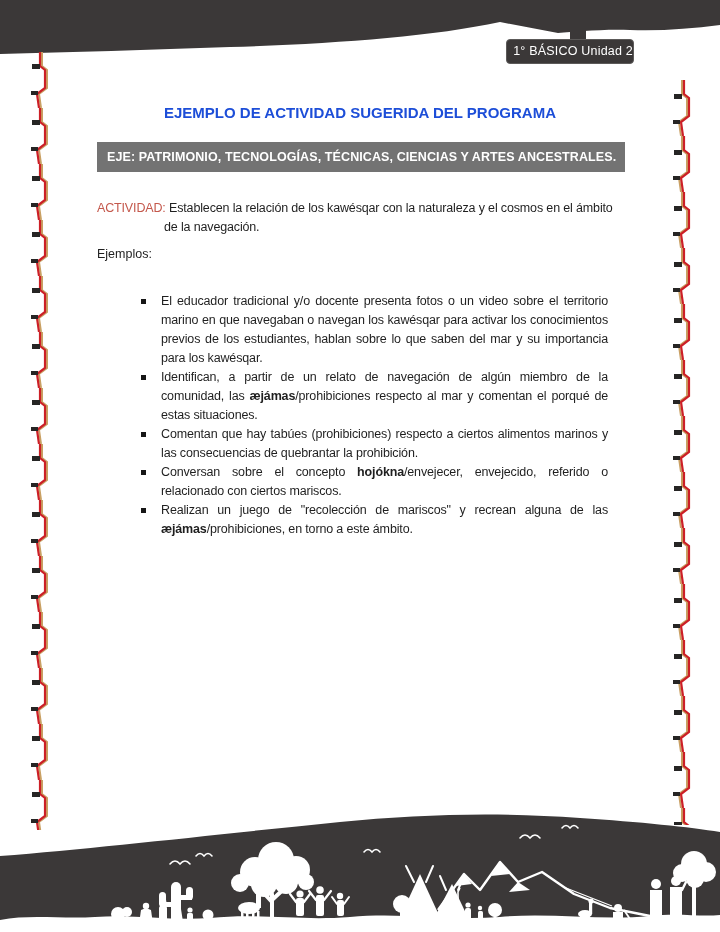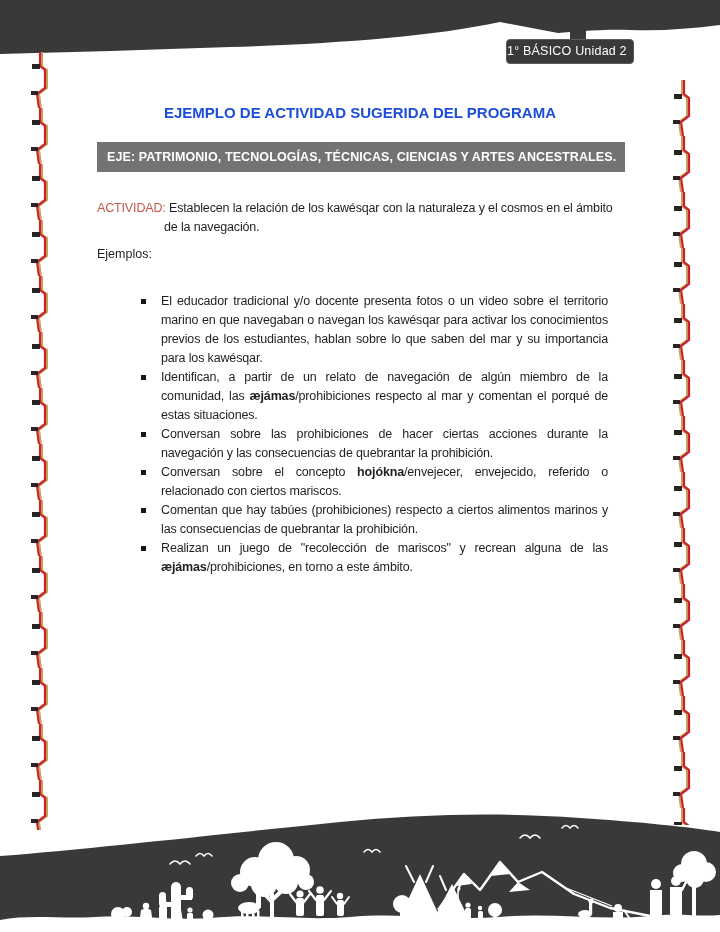--- a/index.html
+++ b/index.html
@@ -10,21 +10,21 @@
     position:relative;overflow:hidden;
     color:#1f1f1f;
   }
   .page{position:absolute;inset:0;}
 
   
   .header-svg{position:absolute;top:0;left:0;display:block;}
   .unit-badge{
     position:absolute;left:506px;top:39px;width:126px;height:23px;
     background:#3b3838;border:1px solid #5c5a59;border-radius:4px;
-    color:#fff;font-size:12.5px;line-height:23px;text-align:left;
+    color:#fff;font-size:12.5px;line-height:23px;text-align:right;
     letter-spacing:.2px;
   }
 
   
   .border-left{position:absolute;left:28px;top:52px;}
   .border-right{position:absolute;right:24px;top:80px;}
 
   
   .page-title{
     position:absolute;left:97px;right:97px;top:104px;margin:0;
@@ -104,23 +104,22 @@
 
   <div class="eje-banner" style="background: #737373;">EJE: PATRIMONIO, TECNOLOGÍAS, TÉCNICAS, CIENCIAS Y ARTES ANCESTRALES.</div>
 
   <p class="actividad"><span class="actividad-label" style="color: rgb(196, 88, 76);">ACTIVIDAD:</span> <span>Establecen la relación de los kawésqar con la naturaleza y el cosmos en el ámbito de la navegación.</span></p>
 
   <p class="ejemplos-label">Ejemplos:</p>
 
   <ul class="bullets" id="bullets">
       <li><span>El educador tradicional y/o docente presenta fotos o un video sobre el territorio marino en que navegaban o navegan los kawésqar para activar los conocimientos previos de los estudiantes, hablan sobre lo que saben del mar y su importancia para los kawésqar.</span></li>
       <li><span>Identifican, a partir de un relato de navegación de algún miembro de la comunidad, las </span><span class="bold-term">æjámas</span><span>/prohibiciones respecto al mar y comentan el porqué de estas situaciones.</span></li>
-      <li><span>Conversan sobre las prohibiciones de hacer ciertas acciones durante la navegación y las consecuencias de quebrantar la prohibición.</span></li>
+      <li><span>Comentan que hay tabúes (prohibiciones) respecto a ciertos alimentos marinos y las consecuencias de quebrantar la prohibición.</span></li>
       <li><span>Conversan sobre el concepto </span><span class="bold-term">hojókna</span><span>/envejecer, envejecido, referido o relacionado con ciertos mariscos.</span></li>
-      <li><span>Comentan que hay tabúes (prohibiciones) respecto a ciertos alimentos marinos y las consecuencias de quebrantar la prohibición.</span></li>
       <li><span>Realizan un juego de "recolección de mariscos" y recrean alguna de las </span><span class="bold-term">æjámas</span><span>/prohibiciones, en torno a este ámbito.</span></li>
     </ul>
 
   <svg class="footer-svg" width="720" height="122" viewBox="0 0 720 122" aria-hidden="true">
     <path fill="#3b3838" d="M0,46 C100,38 220,24 340,12 C420,4 500,2 580,8 C640,12 690,17 720,22 L720,122 H0 Z"></path>
 
     <g fill="#ffffff" stroke="none">
 
       <path d="M0,122 V110 C30,104 60,109 95,107 C135,104 170,111 210,108 C260,103 300,111 350,107 C400,102 450,111 500,107 C550,102 600,111 650,106 C680,103 700,107 720,105 V122 Z"></path>
 

